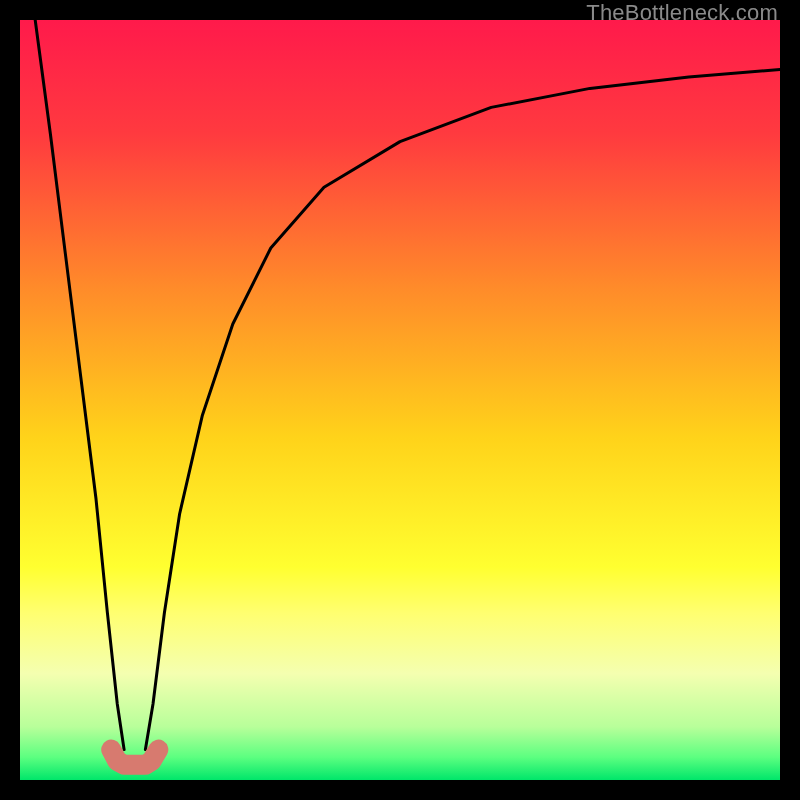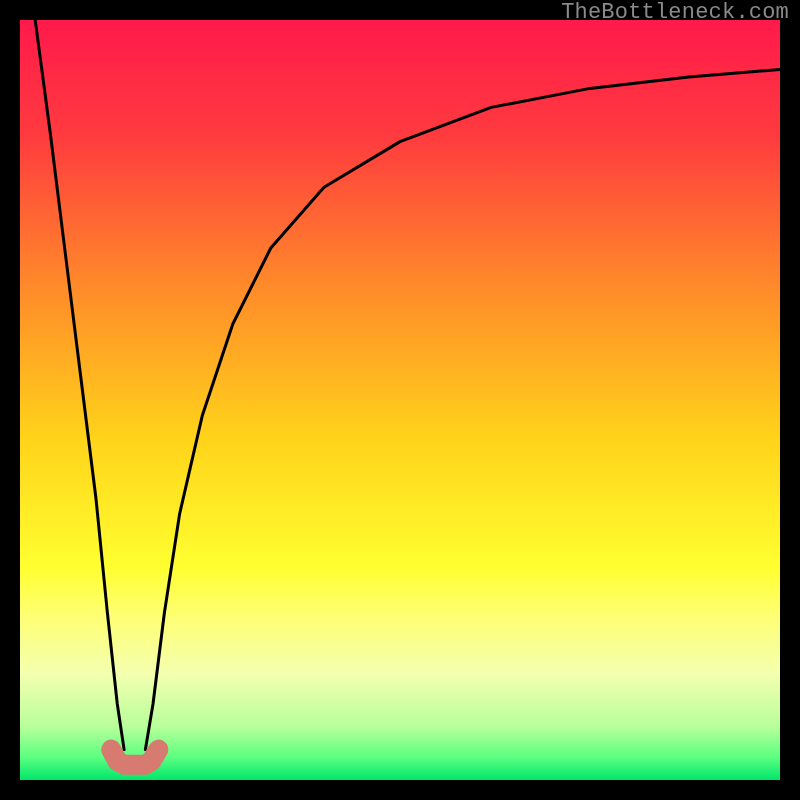--- a/index.html
+++ b/index.html
@@ -19,24 +19,24 @@
   }
   .plot-area {
     position: absolute;
     left: 20px; top: 20px;
     width: 760px; height: 760px;
     overflow: hidden;
   }
   .watermark {
     position: absolute;
     top: 0px;
-    right: 11px;
+    right: 22px;
     color: #8a8a8a;
     font-size: 22px;
-    font-family: Liberation Mono, monospace;
+    font-family: Liberation Sans, sans-serif;
     letter-spacing: 0.2px;
     z-index: 10;
   }
   svg { display: block; }
 </style>
 </head>
 <body>
 
 <div class="frame">
   <div class="watermark">TheBottleneck.com</div>

